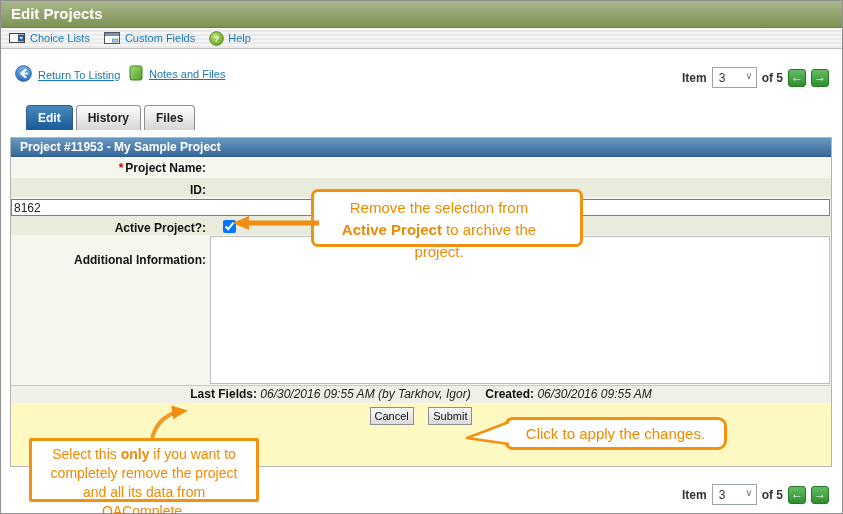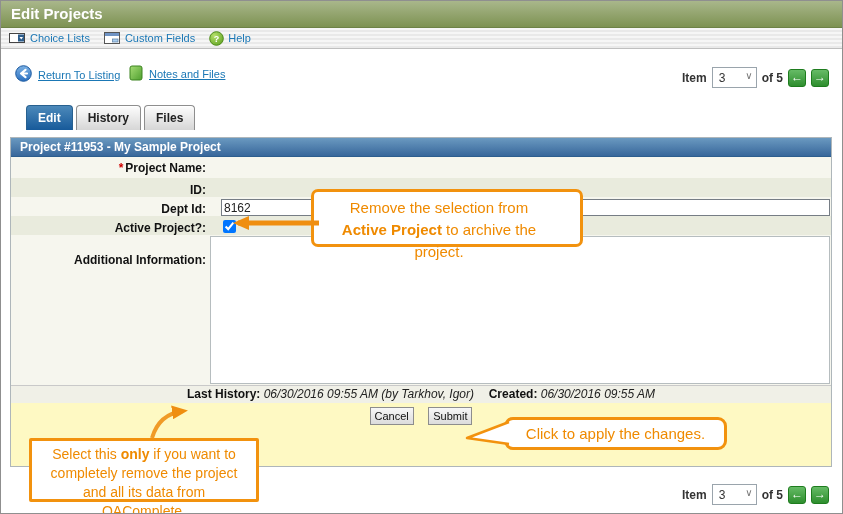--- a/index.html
+++ b/index.html
@@ -245,36 +245,35 @@
 
     <div class="frow bg-a" id="row-name">
       <div class="flbl"><span class="req">*</span><span>Project Name:</span></div>
     </div>
 
     <div class="frow bg-b" id="row-id">
       <div class="flbl">ID:</div>
     </div>
 
     <div class="frow bg-a" id="row-dept">
-      <div class="flbl">Dept Id:</div>
       <div class="fval"><input type="text" value="8162" style=""></div>
     </div>
 
     <div class="frow bg-b" id="row-active">
       <div class="flbl">Active Project?:</div>
       <div class="fval"><input type="checkbox" class="cb" checked="" style=""></div>
     </div>
 
     <div class="frow bg-a" id="row-addinfo">
       <div class="flbl">Additional Information:</div>
       <div class="fval"><textarea style=""></textarea></div>
     </div>
 
     <div class="lu-row">
-      <b>Last History:</b>
+      <b>Last Fields:</b>
       <i>06/30/2016 09:55 AM (by Tarkhov, Igor)</i>
       <span class="lu-gap"></span>
       <b>Created:</b>
       <i>06/30/2016 09:55 AM</i>
     </div>
 
 
     <div class="btn-row">
       <button class="btn">Cancel</button>
       <button class="btn">Submit</button>

